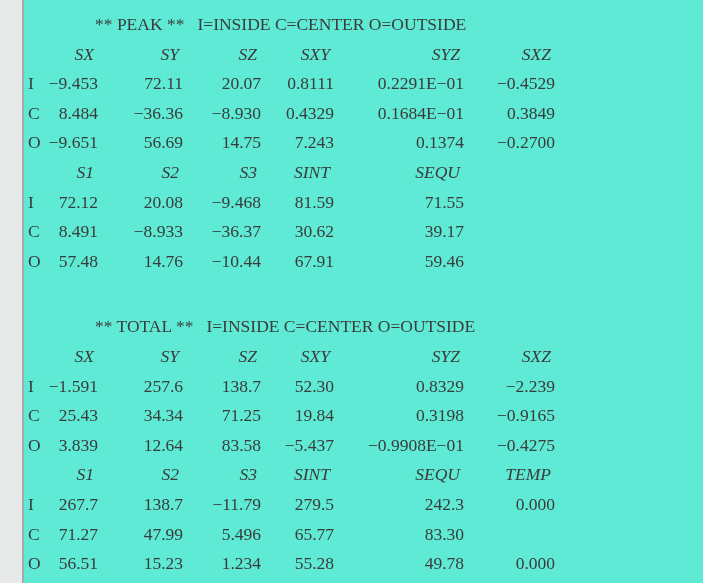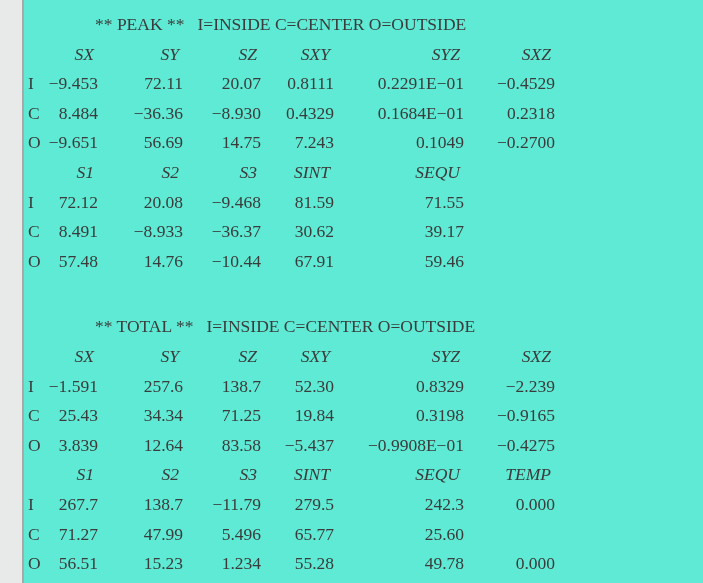--- a/index.html
+++ b/index.html
@@ -61,29 +61,29 @@
         <td>0.2291E−01</td>
         <td>−0.4529</td>
       </tr>
       <tr>
         <td class="lbl">C</td>
         <td>8.484</td>
         <td>−36.36</td>
         <td>−8.930</td>
         <td>0.4329</td>
         <td>0.1684E−01</td>
-        <td>0.2318</td>
+        <td>0.3849</td>
       </tr>
       <tr>
         <td class="lbl">O</td>
         <td>−9.651</td>
         <td>56.69</td>
         <td>14.75</td>
         <td>7.243</td>
-        <td>0.1049</td>
+        <td>0.1374</td>
         <td>−0.2700</td>
       </tr>
       <tr class="hdr">
         <td class="lbl"></td>
         <td>S1</td>
         <td>S2</td>
         <td>S3</td>
         <td>SINT</td>
         <td>SEQU</td>
         <td></td>
@@ -187,21 +187,21 @@
         <td>279.5</td>
         <td>242.3</td>
         <td>0.000</td>
       </tr>
       <tr>
         <td class="lbl">C</td>
         <td>71.27</td>
         <td>47.99</td>
         <td>5.496</td>
         <td>65.77</td>
-        <td>25.60</td>
+        <td>83.30</td>
         <td></td>
       </tr>
       <tr>
         <td class="lbl">O</td>
         <td>56.51</td>
         <td>15.23</td>
         <td>1.234</td>
         <td>55.28</td>
         <td>49.78</td>
         <td>0.000</td>

